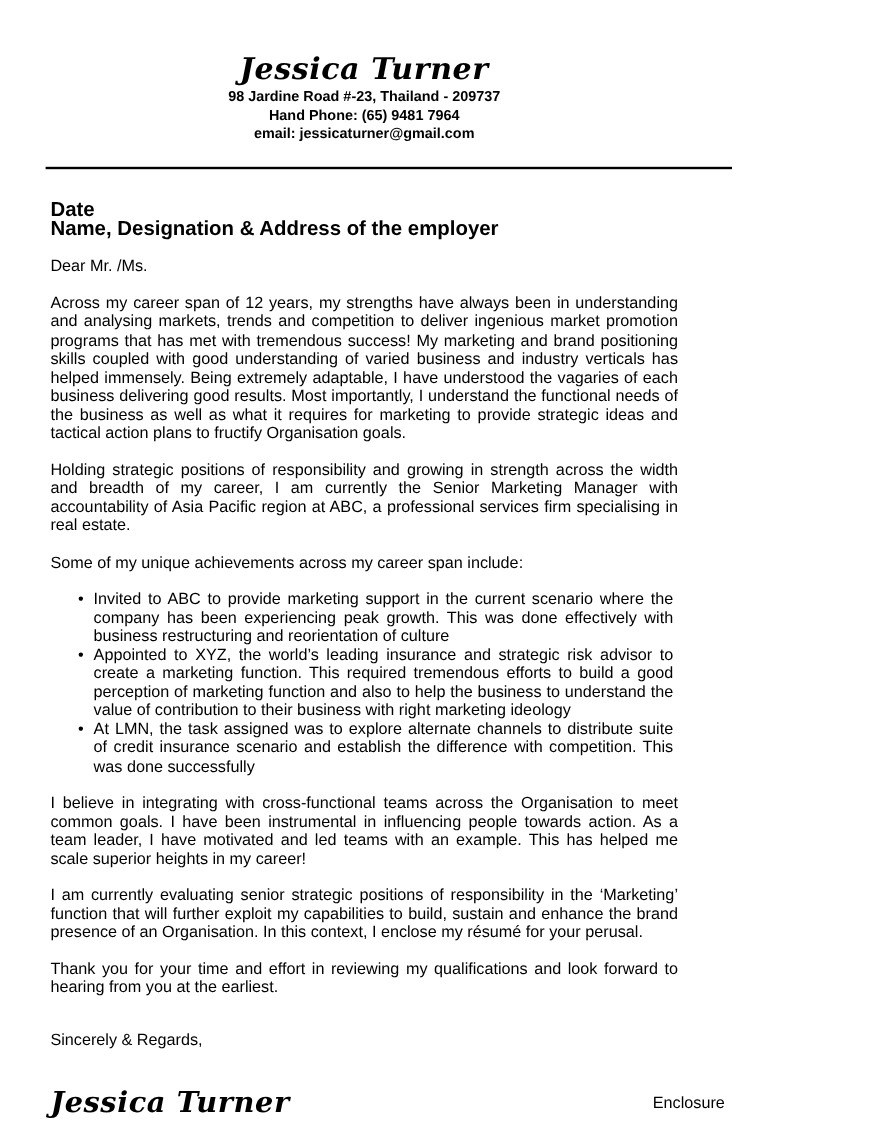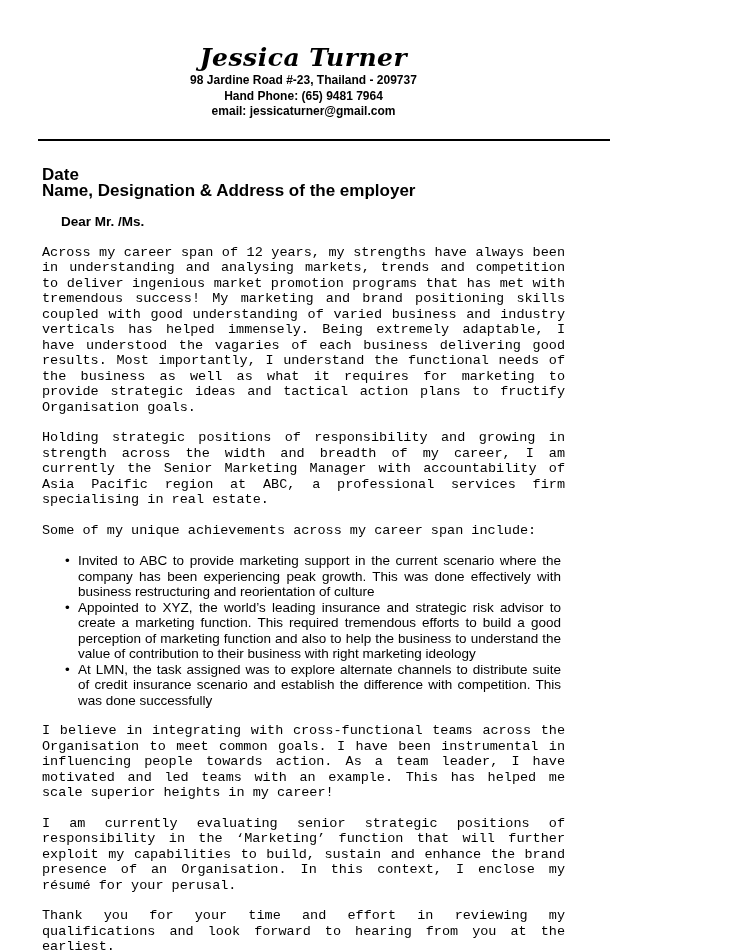--- a/index.html
+++ b/index.html
@@ -39,33 +39,31 @@
     width: 600px;
     margin: 19px 0 26px -4px;
   }
   
   .meta-line {
     font-weight: bold;
     font-size: 17px;
     line-height: 16px;
   }
   .salutation {
-    font-weight: bold;
+    font-weight: normal;
     font-size: 13.5px;
     line-height: 16px;
     margin-top: 15px;
-    margin-left: 19px;
   }
   
   .para {
     font-size: 13.5px;
     line-height: 15.5px;
     text-align: justify;
     margin: 15px 0 0 0;
-    font-family: Liberation Mono, monospace;
   }
   ul.bullets {
     list-style: none;
     margin: 15px 4px 0 0;
     padding: 0 0 0 25px;
   }
   ul.bullets li {
     position: relative;
     padding-left: 11px;
     font-size: 13.5px;

